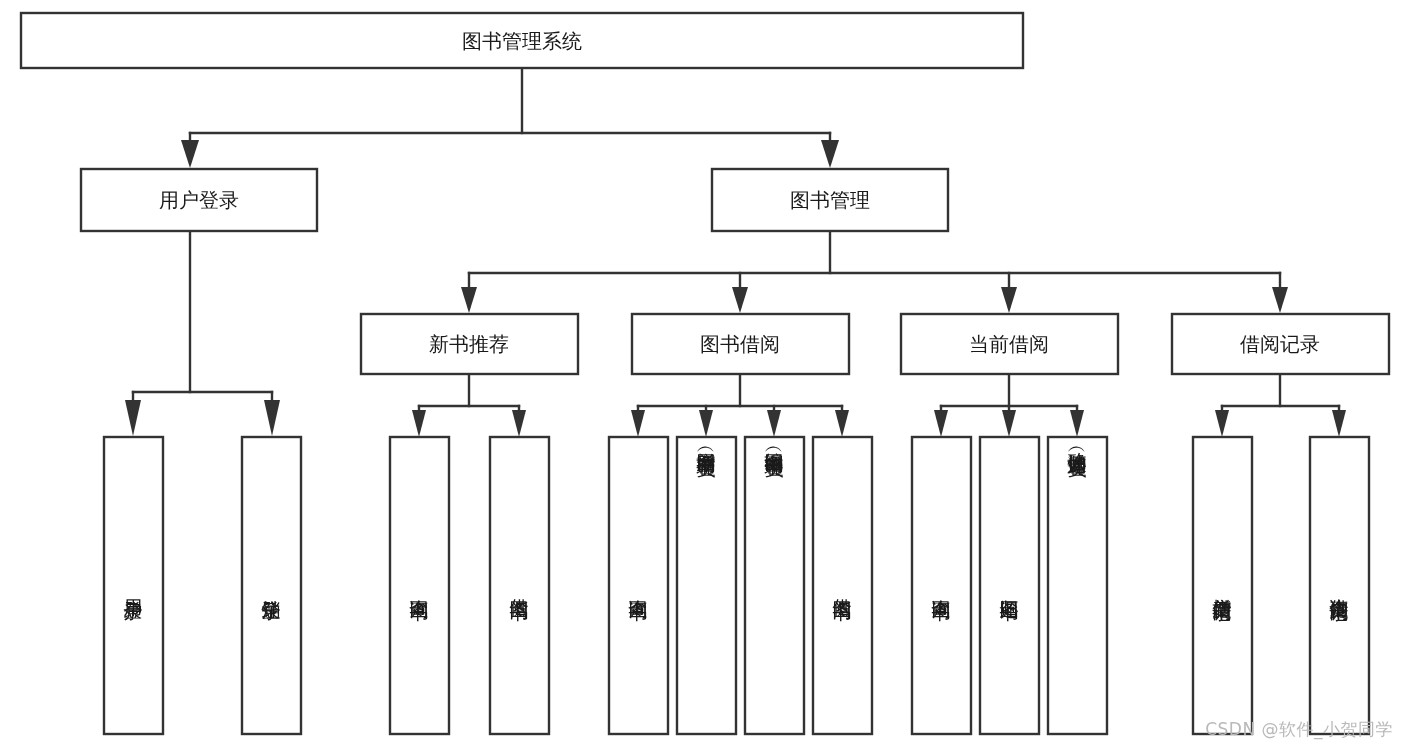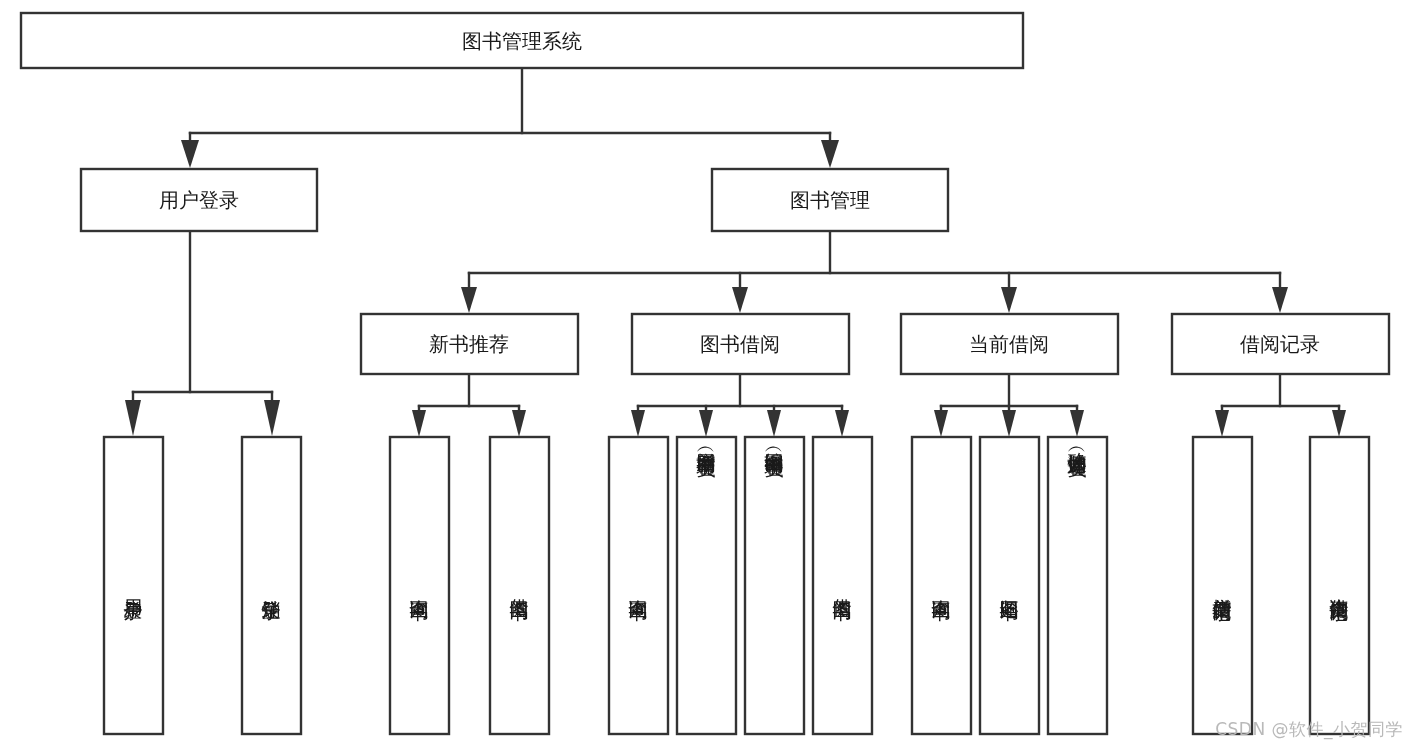--- a/index.html
+++ b/index.html
@@ -62,21 +62,21 @@
     font-family: "DejaVu Sans", "Liberation Sans", sans-serif;
     font-size: 19px;
     line-height: 1.22;
     color: #1a1a1a;
     letter-spacing: 1px;
     white-space: nowrap;
     text-align: center;
   }
   #watermark {
     position: absolute;
-    right: 2px;
+    right: 12px;
     bottom: 6px;
     font-family: "DejaVu Sans", "Liberation Sans", sans-serif;
     font-size: 17px;
     color: #b9b9b9;
     white-space: nowrap;
     letter-spacing: 0.5px;
   }
 </style>
 </head>
 <body>

